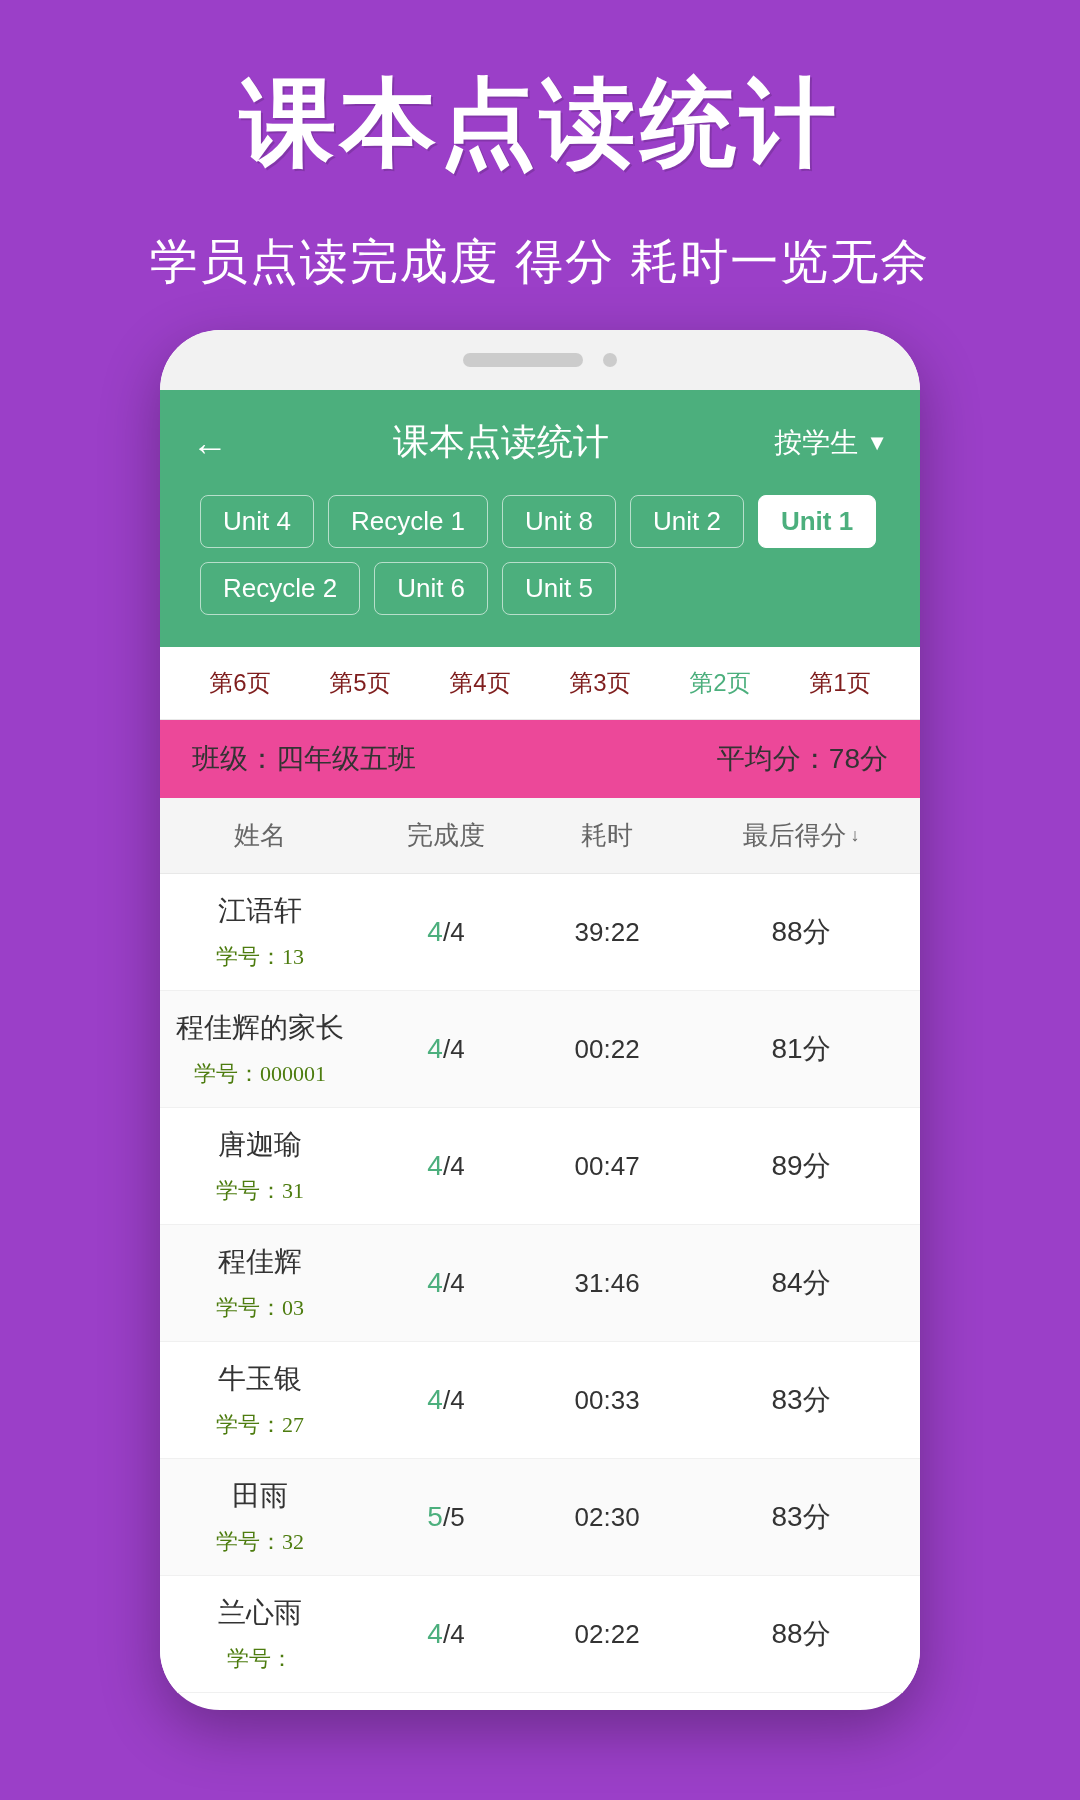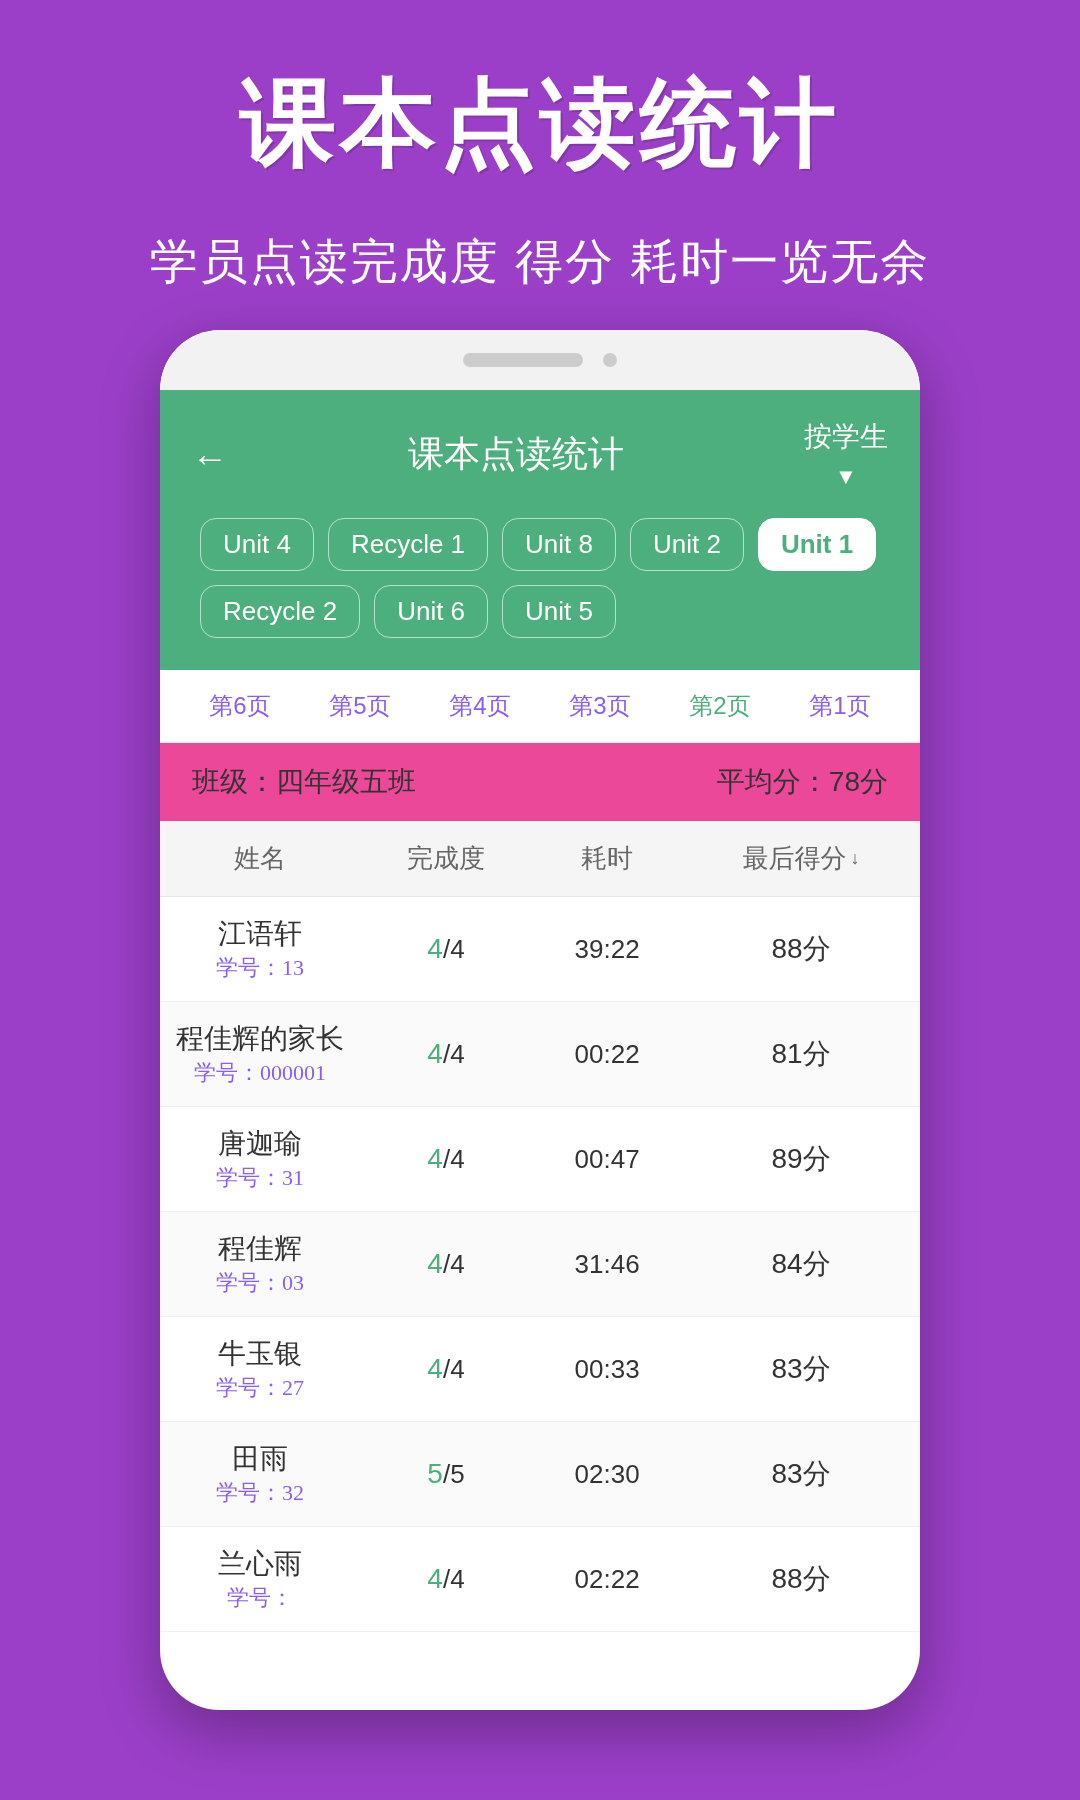--- a/index.html
+++ b/index.html
@@ -101,37 +101,36 @@
       font-size: 36px;
       color: white;
       font-weight: 500;
     }
     .filter-btn {
       display: flex;
       align-items: center;
       gap: 8px;
       color: white;
       font-size: 28px;
-      flex-direction: column;
     }
     .filter-arrow {
       font-size: 22px;
       color: white;
     }
 
     
     .unit-tabs {
       display: flex;
       flex-wrap: wrap;
       gap: 14px;
       padding: 0 8px 8px;
     }
     .unit-tab {
       padding: 10px 22px;
-      border-radius: 16px;
+      border-radius: 8px;
       font-size: 26px;
       color: white;
       border: 1.5px solid rgba(255,255,255,0.6);
       background: transparent;
       cursor: pointer;
     }
     .unit-tab.active {
       background: white;
       color: #4caf7d;
       border-color: white;
@@ -141,21 +140,21 @@
     
     .page-tabs {
       display: flex;
       justify-content: space-around;
       padding: 20px 20px;
       border-bottom: 1px solid #e8e8e8;
       background: white;
     }
     .page-tab {
       font-size: 24px;
-      color: #8b5cf6;
+      color: #7f1d1d;
       cursor: pointer;
     }
     .page-tab.active {
       color: #4caf7d;
       font-weight: 400;
     }
 
     
     .class-info {
       display: flex;
@@ -220,23 +219,23 @@
       text-align: center;
       font-family: Liberation Serif, serif;
     }
     .student-name {
       font-size: 28px;
       color: #333;
       display: block;
     }
     .student-id {
       font-size: 22px;
-      color: #8b5cf6;
+      color: #4d7c0f;
       display: block;
-      margin-top: 0;
+      margin-top: 12px;
     }
     .completion {
       color: #4caf7d;
       font-size: 28px;
     }
     .completion-total {
       color: #333;
     }
     .score {
       font-size: 28px;

